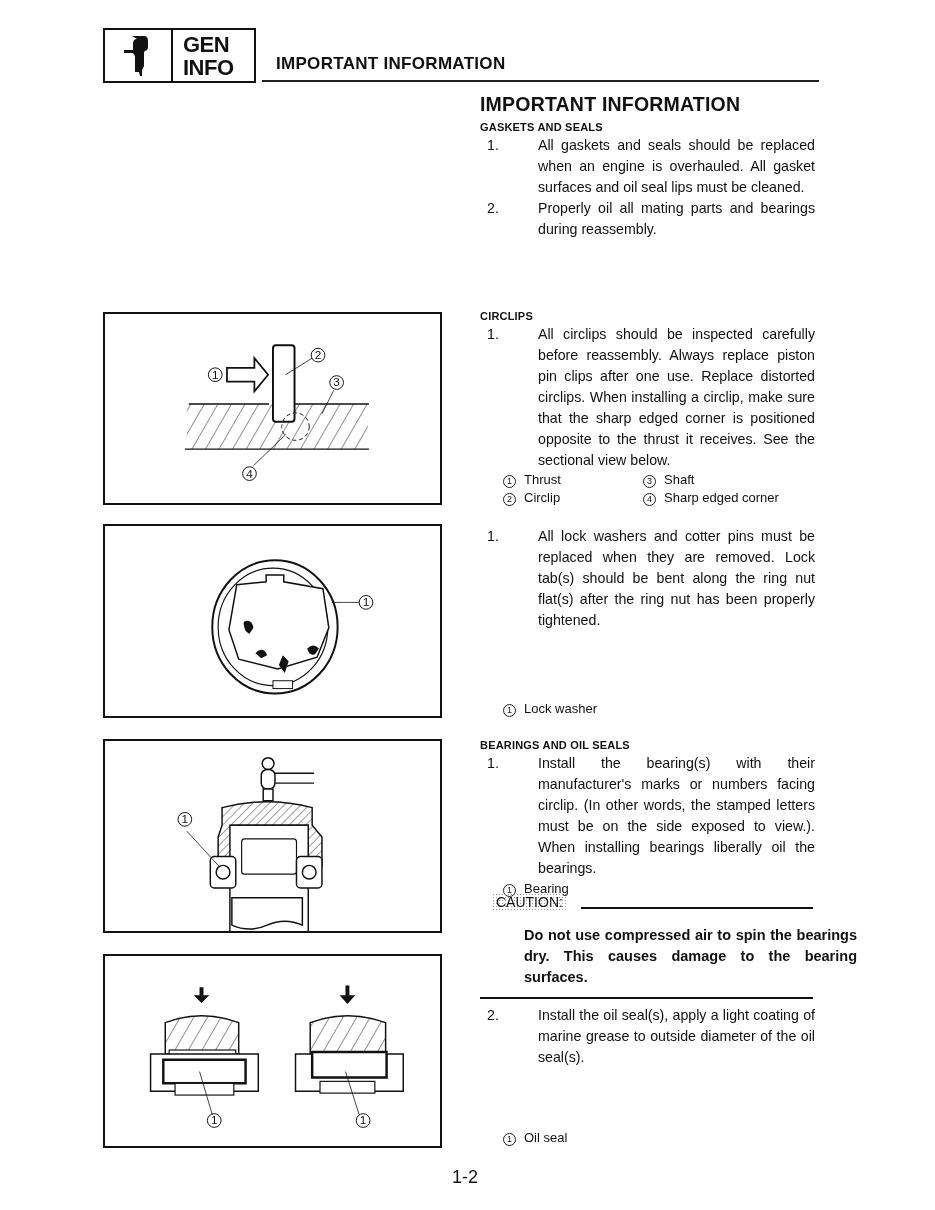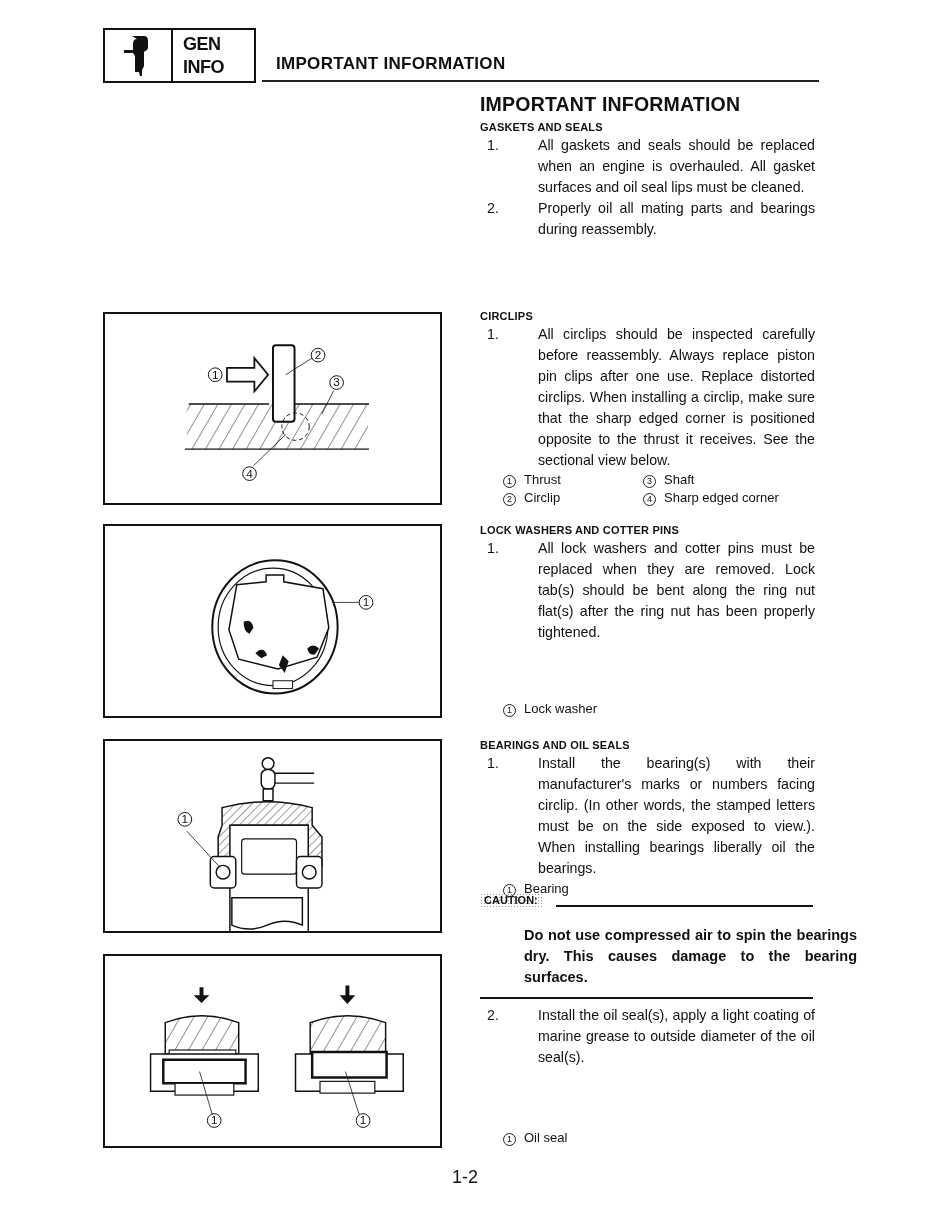--- a/index.html
+++ b/index.html
@@ -2,37 +2,37 @@
 <html><head>
 <meta charset="utf-8">
 <style>
   * { box-sizing: border-box; margin: 0; padding: 0; }
   html, body { width: 935px; height: 1210px; background: #ffffff; }
   body { position: relative; font-family: "Liberation Sans", sans-serif; color: #111; overflow: hidden; }
 
   
   .hdr-box { position: absolute; left: 103px; top: 28px; width: 153px; height: 55px; border: 2px solid #111; display: flex; }
   .hdr-icon { width: 68px; border-right: 2px solid #111; display: flex; align-items: center; justify-content: center; }
-  .hdr-label { flex: 1; display: flex; flex-direction: column; justify-content: center; padding-left: 10px; font-weight: bold; font-size: 18px; line-height: 23px; letter-spacing: -0.5px; }
+  .hdr-label { flex: 1; display: flex; flex-direction: column; justify-content: center; padding-left: 10px; font-weight: bold; font-size: 22px; line-height: 23px; letter-spacing: -0.5px; }
   .hdr-title { position: absolute; left: 276px; top: 54px; font-weight: bold; font-size: 17px; letter-spacing: 0.3px; }
   .hdr-rule { position: absolute; left: 262px; top: 80px; width: 557px; height: 2px; background: #222; }
 
   
   .col { position: absolute; left: 480px; width: 335px; }
   .h1 { font-weight: bold; font-size: 19.5px; letter-spacing: 0.2px; }
   .h2 { font-weight: bold; font-size: 11px; letter-spacing: 0.2px; }
   .item { display: flex; font-size: 14.2px; line-height: 21px; }
   .item .num { width: 22px; flex: none; padding-left: 7px; }
   .item .txt { flex: 1; text-align: justify; margin-left: 36px; }
   .leg { font-size: 13px; line-height: 18px; padding-left: 23px; }
   .leg-grid { display: grid; grid-template-columns: 140px 1fr; font-size: 13px; line-height: 18px; padding-left: 23px; }
   .circ { display: inline-block; width: 13px; height: 13px; border: 1px solid #222; border-radius: 50%; font-size: 9px; line-height: 11px; text-align: center; margin-right: 8px; vertical-align: 0px; }
 
   .caution-row { position: absolute; left: 480px; top: 893px; width: 333px; display: flex; align-items: center; }
-  .caution-label { font-weight: bold; font-size: 11px; padding: 1px 4px; background-image: radial-gradient(#999 0.6px, transparent 0.8px); background-size: 3px 3px; }
+  .caution-label { font-weight: normal; font-size: 14px; padding: 1px 4px; background-image: radial-gradient(#999 0.6px, transparent 0.8px); background-size: 3px 3px; margin-left: 12px; }
   .caution-line { flex: 1; height: 2px; background: #111; margin-left: 14px; margin-top: 12px; }
   .caution-text { position: absolute; left: 480px; top: 925px; width: 333px; font-weight: bold; font-size: 14.5px; line-height: 21px; text-align: justify; margin-left: 44px; }
   .caution-rule { position: absolute; left: 480px; top: 997px; width: 333px; height: 2px; background: #111; }
 
   
   .fig { position: absolute; left: 103px; width: 339px; border: 2px solid #111; background: #fff; }
   .fig svg { display: block; width: 100%; height: 100%; }
 
   .page-num { position: absolute; left: 452px; top: 1167px; font-size: 18px; }
 </style>
@@ -74,21 +74,20 @@
   </div>
   <div class="leg-grid">
     <div><span class="circ">1</span><span>Thrust</span></div>
     <div><span class="circ">3</span><span>Shaft</span></div>
     <div><span class="circ">2</span><span>Circlip</span></div>
     <div><span class="circ">4</span><span>Sharp edged corner</span></div>
   </div>
 </div>
 
 <div class="col" style="top:524px;">
-  <div class="h2">LOCK WASHERS AND COTTER PINS</div>
   <div class="item" style="margin-top:2px;">
     <span class="num">1.</span>
     <span class="txt">All lock washers and cotter pins must be replaced when they are removed. Lock tab(s) should be bent along the ring nut flat(s) after the ring nut has been properly tightened.</span>
   </div>
 </div>
 <div class="col leg" style="top:700px;">
   <span class="circ">1</span><span>Lock washer</span>
 </div>
 
 <div class="col" style="top:739px;">

